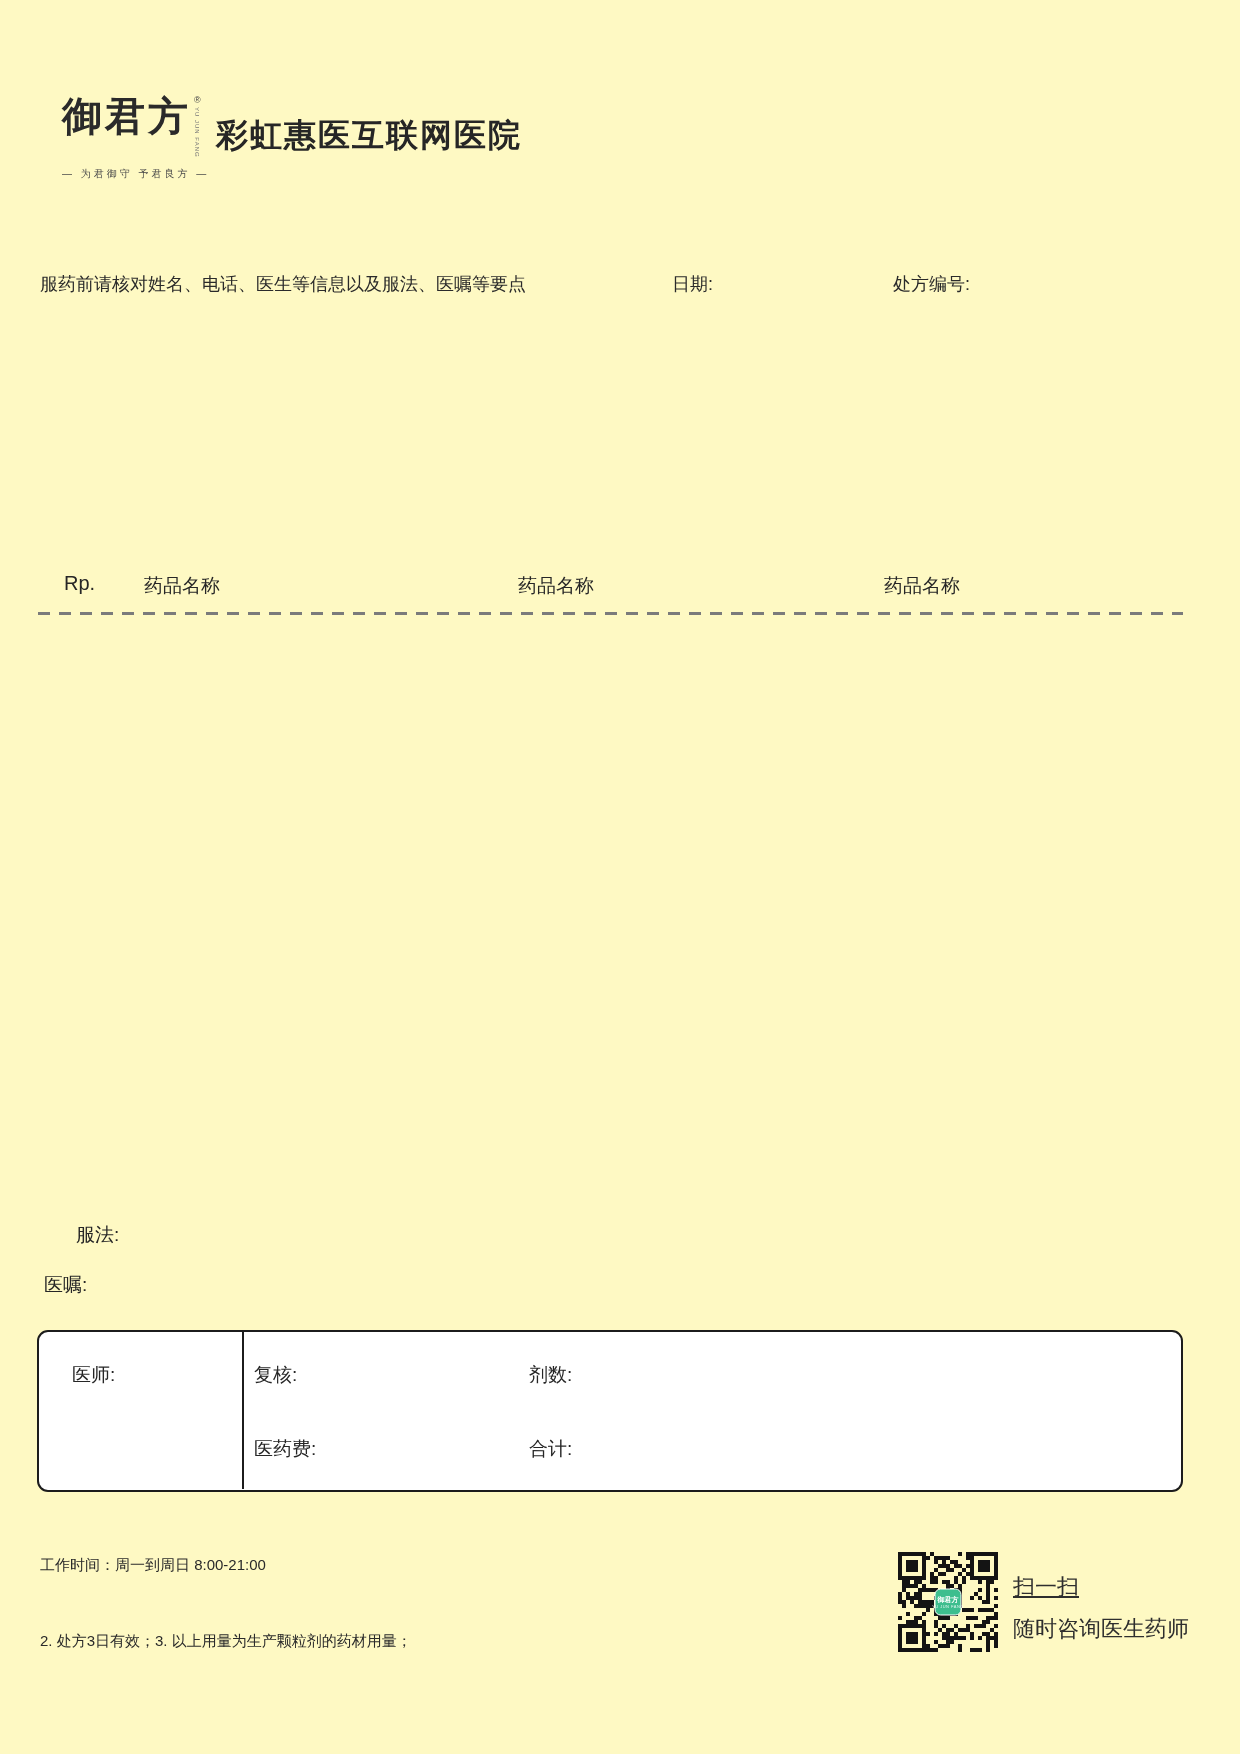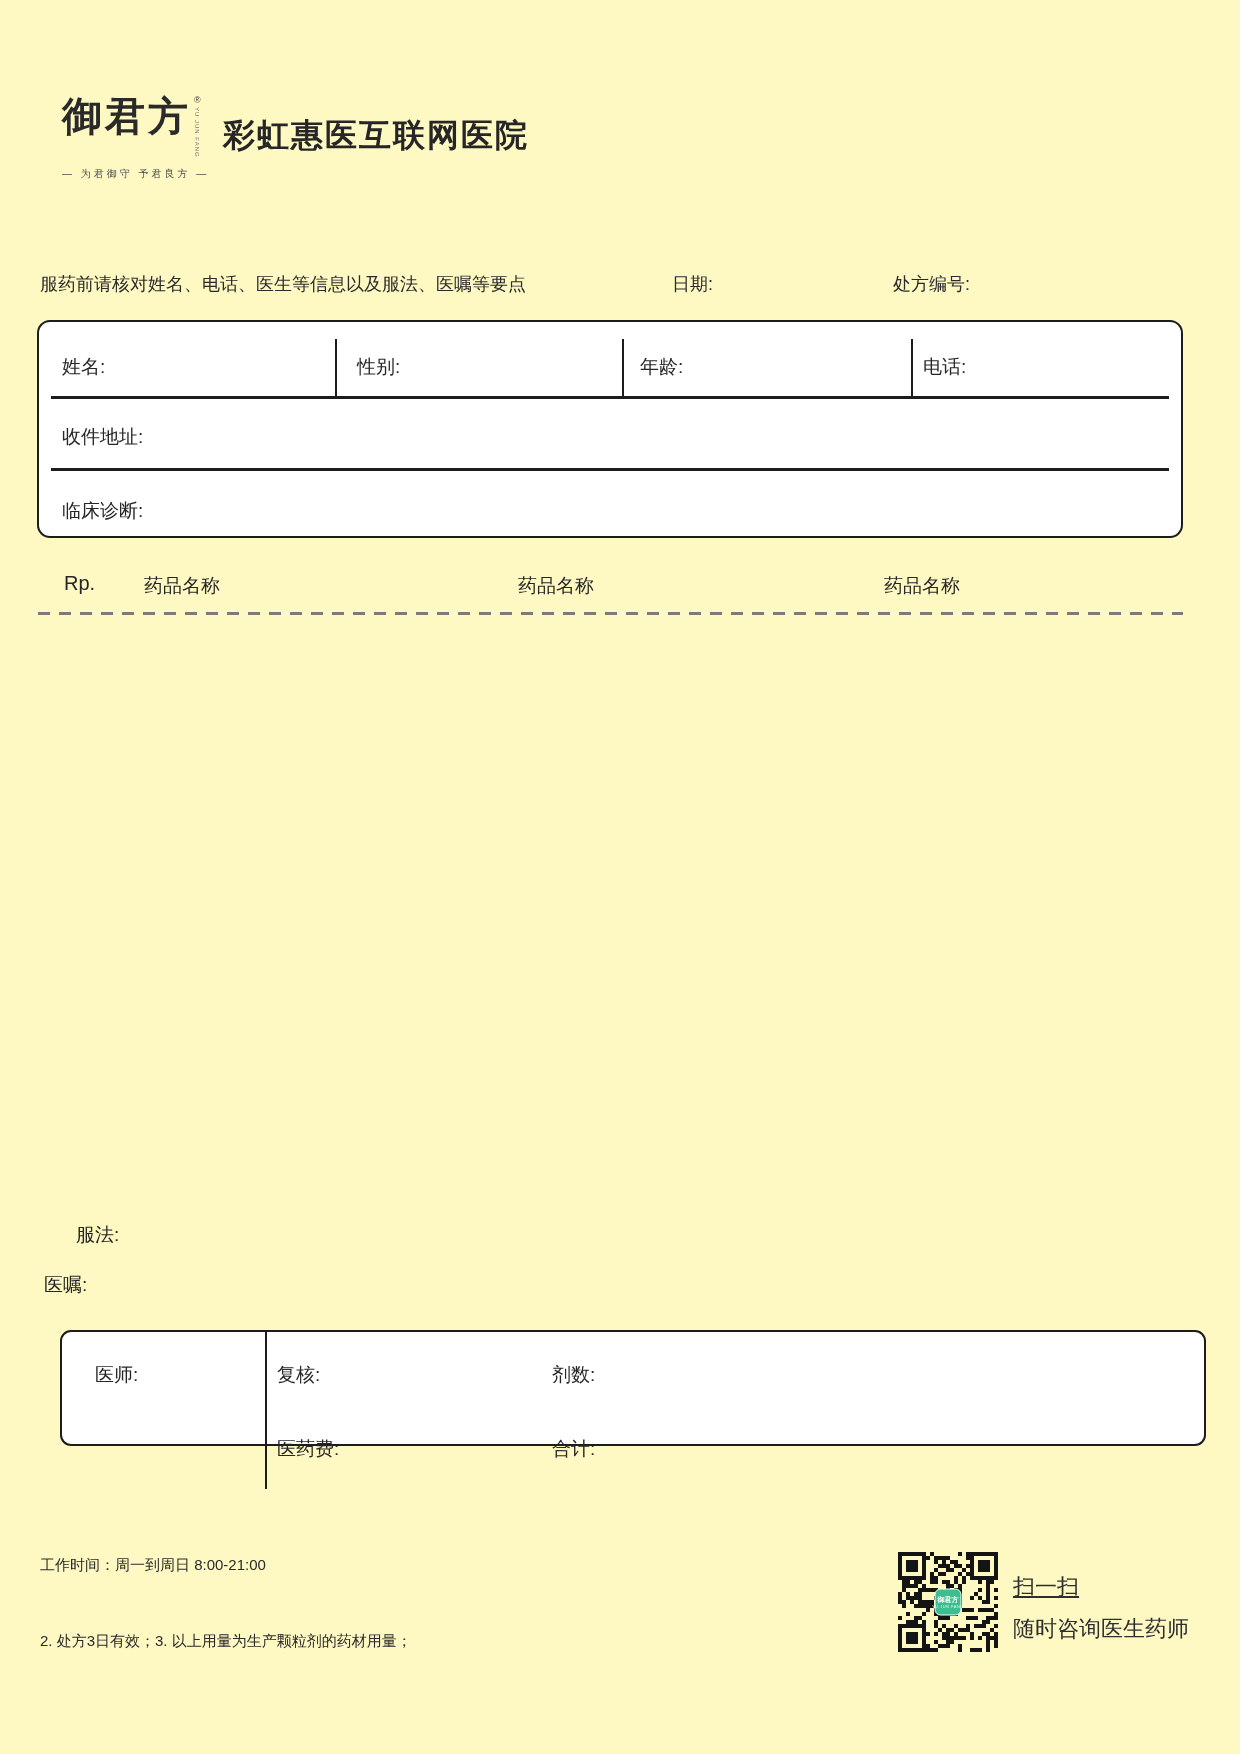--- a/index.html
+++ b/index.html
@@ -19,21 +19,21 @@
   .logo-side { display:flex; flex-direction:column; align-items:center; margin-left:3px; }
   .reg-mark { font-size:9px; color:#444; line-height:1; }
   .logo-vert {
     writing-mode:vertical-rl; font-size:6px; letter-spacing:1px; color:#777;
     margin-top:2px; line-height:1;
   }
   .logo-tagline {
     margin-top:9px; font-size:10px; letter-spacing:3px; color:#4a4a4a; white-space:nowrap;
   }
   .hospital-title {
-    font-size:32px; font-weight:800; letter-spacing:2px; color:#262626; white-space:nowrap;margin-left:7px;
+    font-size:32px; font-weight:800; letter-spacing:2px; color:#262626; white-space:nowrap;
   }
 
   
   .notice, .label { font-size:18px; color:#2a2a2a; white-space:nowrap; }
 
   
   .box { border:2.5px solid #1c1c1c; border-radius:13px; background:#fff; }
   .vline { position:absolute; width:2px; background:#1c1c1c; }
   .hline { position:absolute; height:2.5px; background:#1c1c1c; }
   .field-label { position:absolute; font-size:19px; color:#262626; white-space:nowrap; }
@@ -73,52 +73,34 @@
       </div>
     </div>
     <div class="logo-tagline">— 为君御守  予君良方 —</div>
   </div>
   <div class="abs hospital-title" style="left:216px; top:114px;">彩虹惠医互联网医院</div>
 
   <div class="abs notice" style="left:40px; top:272px;">服药前请核对姓名、电话、医生等信息以及服法、医嘱等要点</div>
   <div class="abs notice" style="left:672px; top:272px;">日期:</div>
   <div class="abs notice" style="left:893px; top:272px;">处方编号:</div>
 
-  <div class="abs box" style="left:37px; top:320px; width:1146px; height:218px;">
-    <div class="field-label" style="left:23px; top:32px;">姓名:</div>
-    <div class="field-label" style="left:318px; top:32px;">性别:</div>
-    <div class="field-label" style="left:601px; top:32px;">年龄:</div>
-    <div class="field-label" style="left:884px; top:32px;">电话:</div>
-
-    <div class="vline" style="left:296px; top:17px; height:58px;"></div>
-    <div class="vline" style="left:583px; top:17px; height:58px;"></div>
-    <div class="vline" style="left:872px; top:17px; height:58px;"></div>
-
-    <div class="hline" style="left:12px; top:74px; width:1118px;"></div>
-
-    <div class="field-label" style="left:23px; top:102px;">收件地址:</div>
-
-    <div class="hline" style="left:12px; top:146px; width:1118px;"></div>
-
-    <div class="field-label" style="left:23px; top:176px;">临床诊断:</div>
-  </div>
 
   <div class="abs rp" style="left:64px; top:572px;">Rp.</div>
   <div class="abs col-header" style="left:144px; top:573px;">药品名称</div>
   <div class="abs col-header" style="left:518px; top:573px;">药品名称</div>
   <div class="abs col-header" style="left:884px; top:573px;">药品名称</div>
 
   <div class="dashed-line" style="left:38px; top:612px; width:1145px;"></div>
 
   <div class="abs" style="left:38px; top:620px; width:1145px; height:590px;"></div>
 
   <div class="abs field-label" style="left:44px; top:1222px;margin-left:32px;">服法:</div>
   <div class="abs field-label" style="left:44px; top:1272px;">医嘱:</div>
 
-  <div class="abs box" style="left:37px; top:1330px; width:1146px; height:116px; border-radius:11px;margin-left:23px;">
+  <div class="abs box" style="left:37px; top:1330px; width:1146px; height:162px; border-radius:11px;">
     <div class="vline" style="left:203px; top:0; height:157px;"></div>
     <div class="field-label" style="left:33px; top:30px;">医师:</div>
     <div class="field-label" style="left:215px; top:30px;">复核:</div>
     <div class="field-label" style="left:490px; top:30px;">剂数:</div>
     <div class="field-label" style="left:215px; top:104px;">医药费:</div>
     <div class="field-label" style="left:490px; top:104px;">合计:</div>
   </div>
 
   <div class="abs footer-text" style="left:40px; top:1556px;">工作时间：周一到周日 8:00-21:00</div>
   <div class="abs footer-text" style="left:40px; top:1632px;">2. 处方3日有效；3. 以上用量为生产颗粒剂的药材用量；</div>

